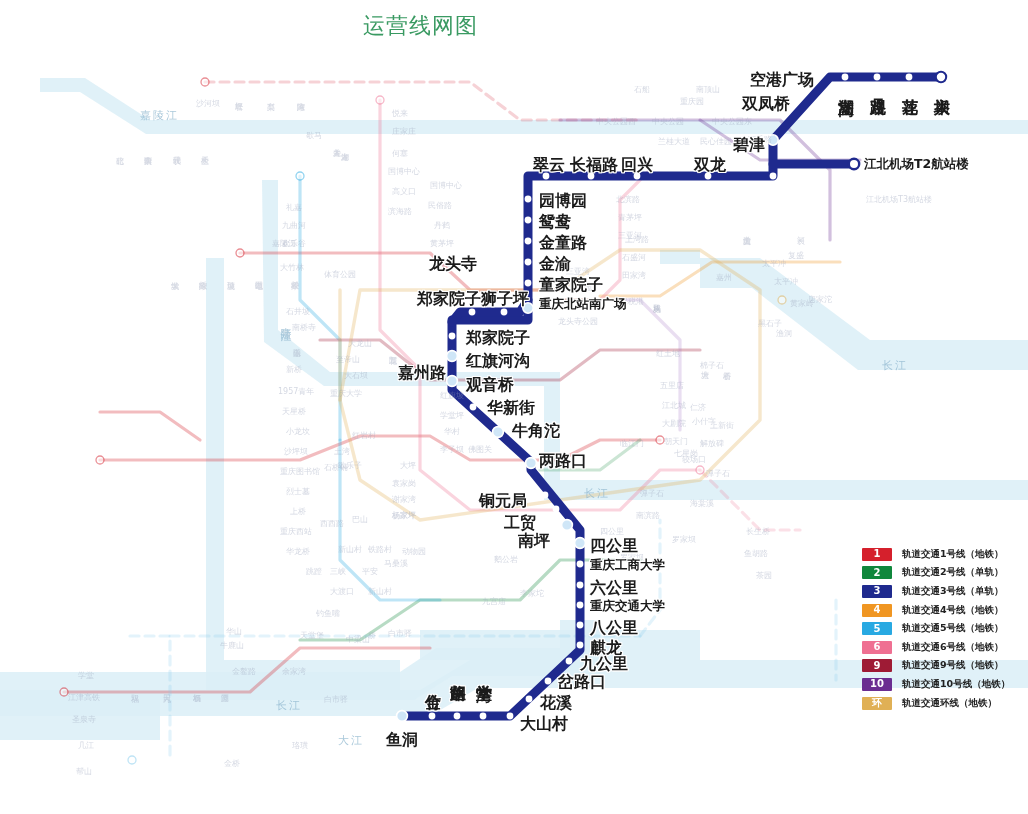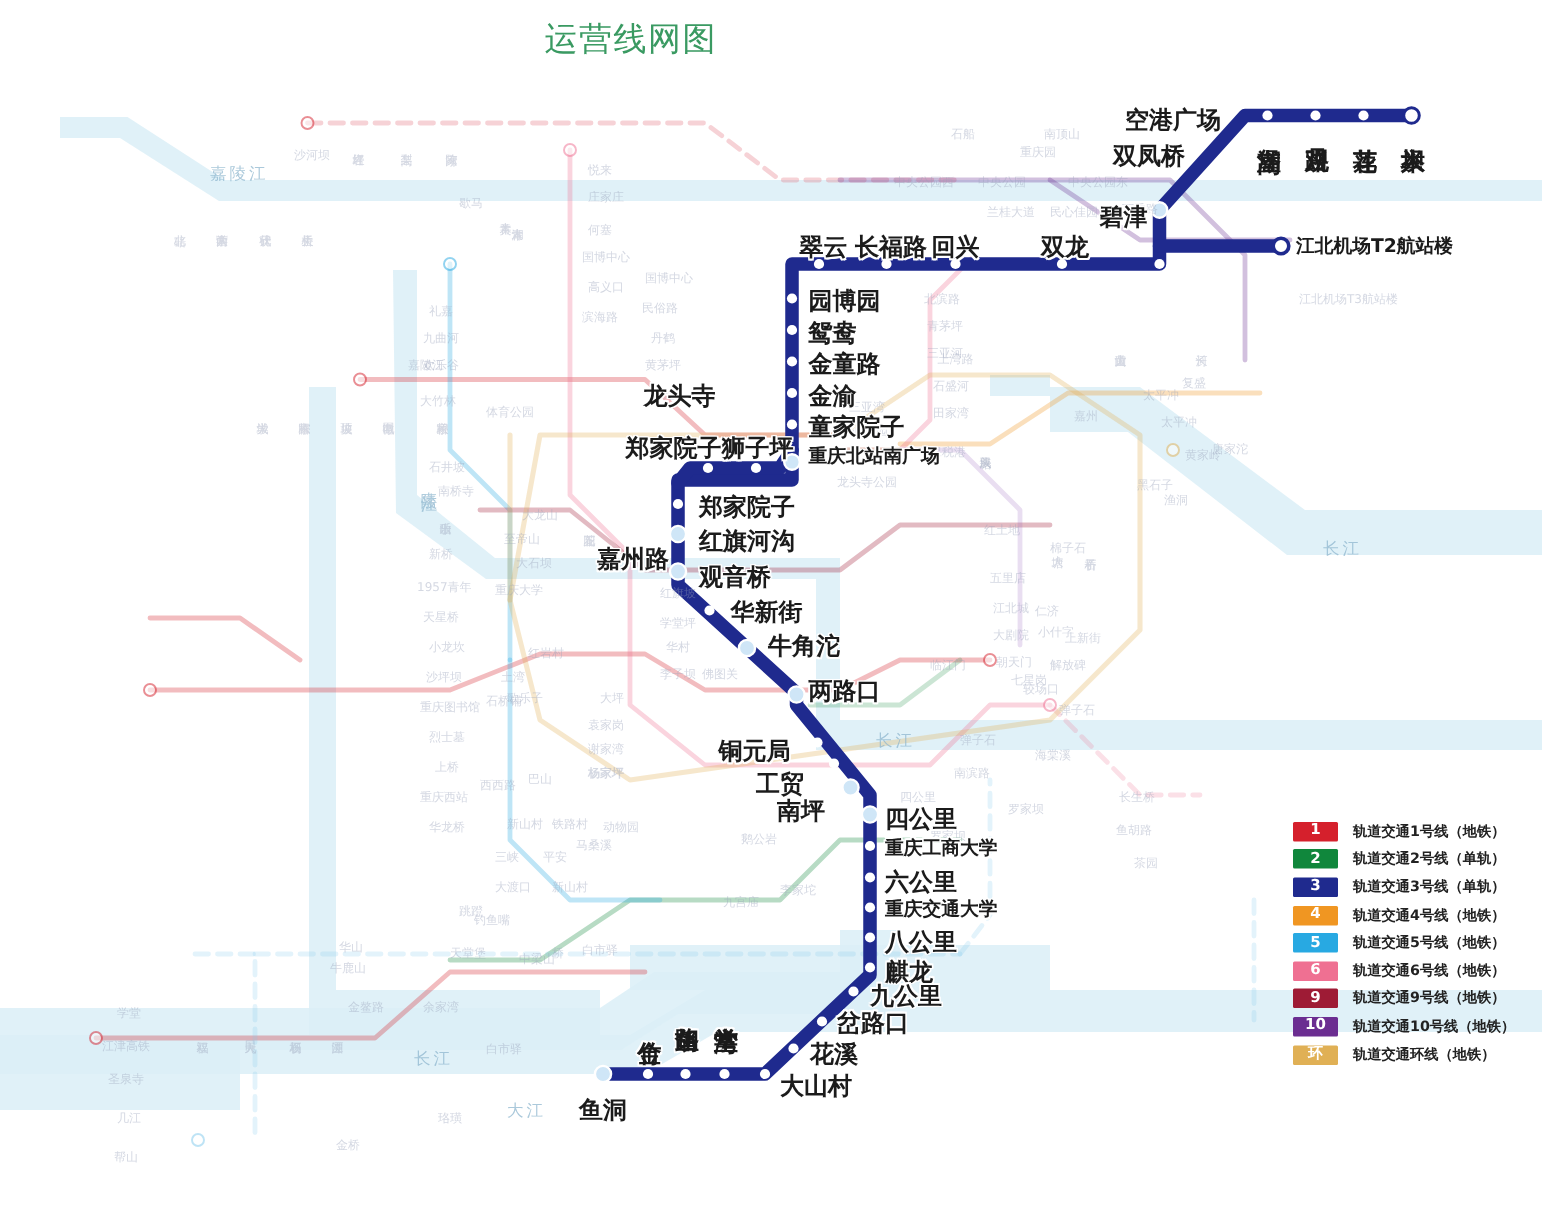--- a/index.html
+++ b/index.html
@@ -319,21 +319,21 @@
       <div class="bg-label" style="left: 320px; top: 520px;">西西路</div>
       <div class="bg-label" style="left: 338px; top: 546px;">新山村</div>
       <div class="bg-label" style="left: 368px; top: 546px;">铁路村</div>
       <div class="bg-label" style="left: 402px; top: 548px;">动物园</div>
       <div class="bg-label" style="left: 330px; top: 568px;">三峡</div>
       <div class="bg-label" style="left: 362px; top: 568px;">平安</div>
       <div class="bg-label" style="left: 330px; top: 588px;">大渡口</div>
       <div class="bg-label" style="left: 368px; top: 588px;">新山村</div>
       <div class="bg-label" style="left: 316px; top: 610px;">钓鱼嘴</div>
       <div class="bg-label" style="left: 300px; top: 632px;">天堂堡</div>
-      <div class="bg-label" style="left: 306px; top: 604px;">跳蹬</div>
+      <div class="bg-label" style="left: 306px; top: 568px;">跳蹬</div>
       <div class="bg-label" style="left: 384px; top: 560px;">马桑溪</div>
       <div class="bg-label" style="left: 346px; top: 636px;">中梁山</div>
       <div class="bg-label" style="left: 368px; top: 632px;">桥</div>
       <div class="bg-label" style="left: 388px; top: 630px;">白市驿</div>
       <div class="bg-label" style="left: 232px; top: 668px;">金鳌路</div>
       <div class="bg-label" style="left: 226px; top: 628px;">华山</div>
       <div class="bg-label" style="left: 220px; top: 642px;">牛鹿山</div>
       <div class="bg-label" style="left: 78px; top: 672px;">学堂</div>
       <div class="bg-label" style="left: 68px; top: 694px;">江津高铁</div>
       <div class="bg-label" style="left: 72px; top: 716px;">圣泉寺</div>

